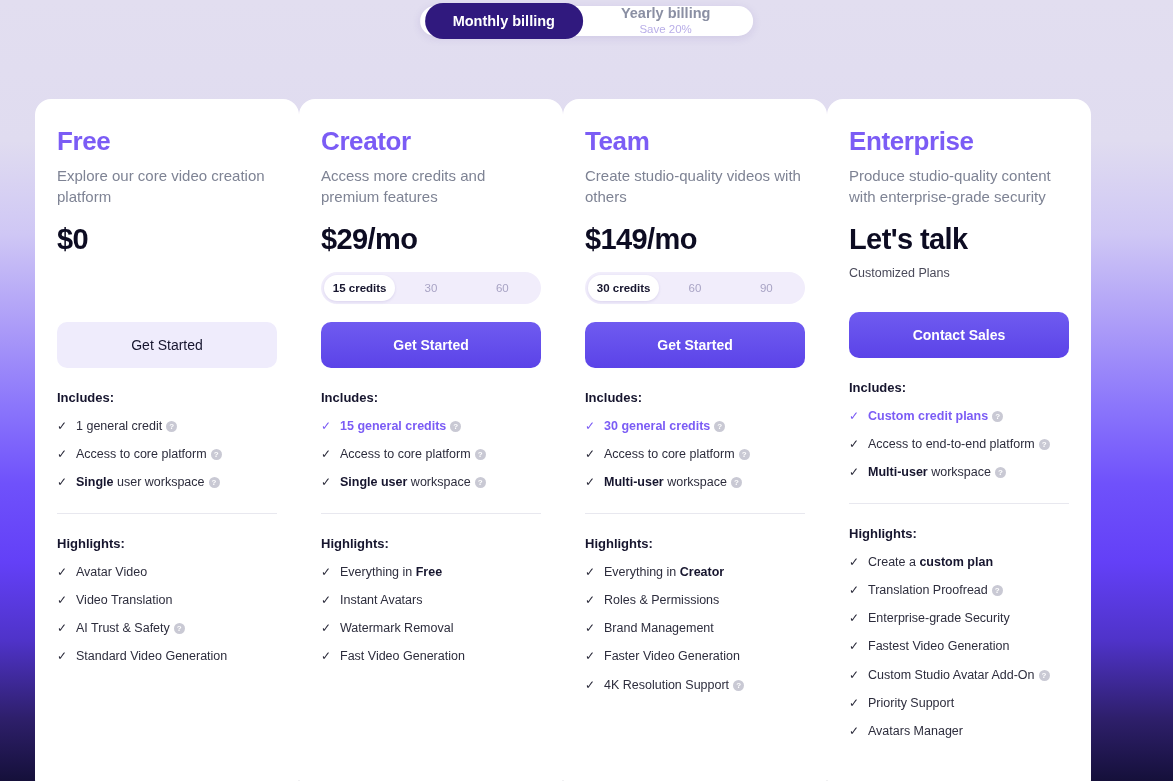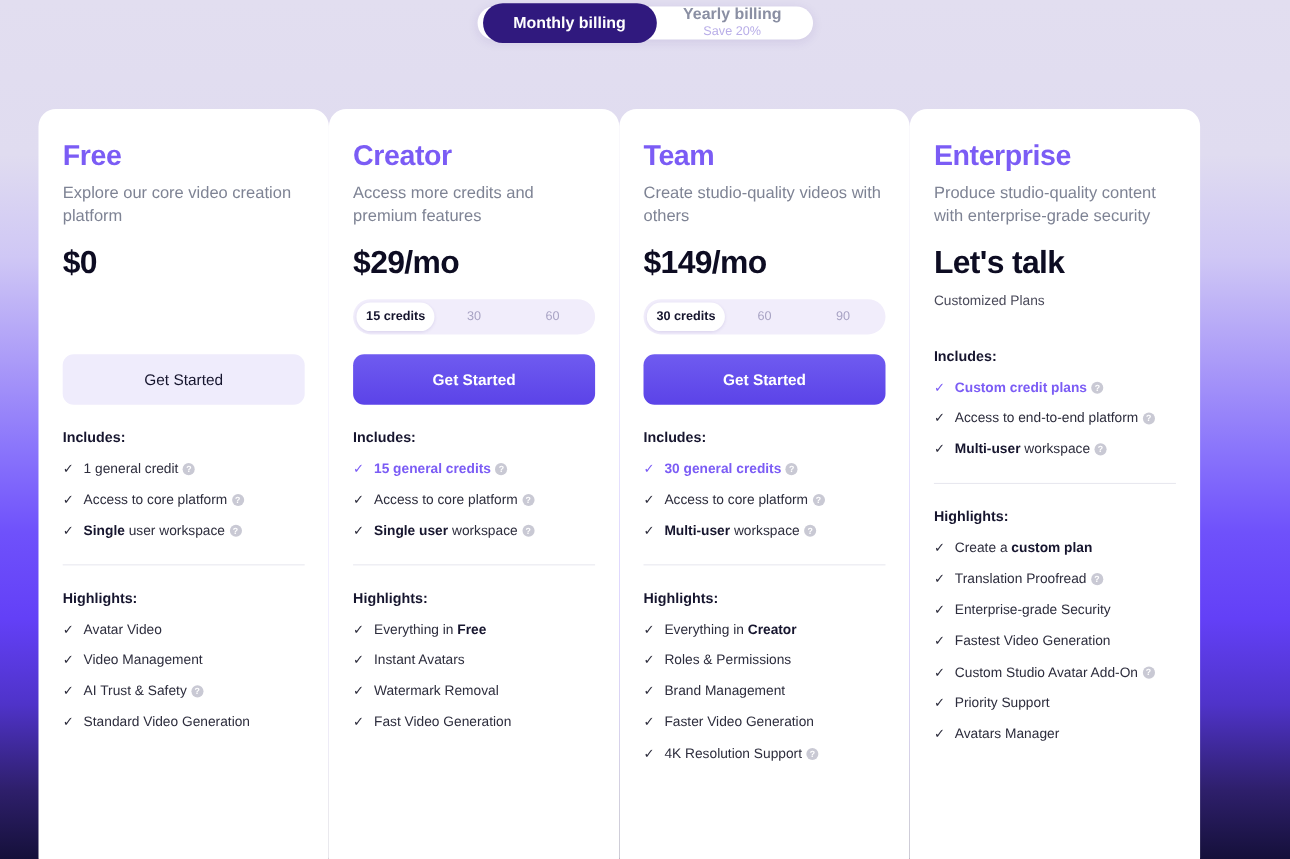--- a/index.html
+++ b/index.html
@@ -38,21 +38,21 @@
     display: flex;
     align-items: center;
     box-shadow: 0 2px 10px rgba(60,30,140,0.10);
     height: 30px;
   }
   .toggle-opt {
     border: none;
     background: transparent;
     border-radius: 22px;
     height: 36px;
-    padding: 0 24px;
+    padding: 0 38px;
     display: flex;
     flex-direction: column;
     align-items: center;
     justify-content: center;
     cursor: pointer;
     font-family: "Liberation Sans", sans-serif;
   }
   .toggle-opt.active {
     background: #30197e;
     padding: 0 28px;
@@ -262,21 +262,21 @@
         <span class="feat-txt"><b>Single</b> user workspace<span class="info">?</span></span>
       </div>
       <div class="divider"></div>
       <div class="sec-title">Highlights:</div>
       <div class="feat">
         <span class="check">✓</span>
         <span class="feat-txt">Avatar Video</span>
       </div>
       <div class="feat">
         <span class="check">✓</span>
-        <span class="feat-txt">Video Management</span>
+        <span class="feat-txt">Video Translation</span>
       </div>
       <div class="feat">
         <span class="check">✓</span>
         <span class="feat-txt">AI Trust &amp; Safety<span class="info">?</span></span>
       </div>
       <div class="feat">
         <span class="check">✓</span>
         <span class="feat-txt">Standard Video Generation</span>
       </div>
     </div>
@@ -367,20 +367,21 @@
         <span class="check">✓</span>
         <span class="feat-txt">4K Resolution Support<span class="info">?</span></span>
       </div>
     </div>
     <div class="card">
       <div class="plan-name">Enterprise</div>
       <div class="plan-desc">Produce studio-quality content with enterprise-grade security</div>
       <div class="plan-price">Let's talk</div>
       <div class="price-sub">Customized Plans</div>
       <div style="height:14px"></div>
+      <button class="cta primary">Contact Sales</button>
       <div class="sec-title">Includes:</div>
       <div class="feat">
         <span class="check purple">✓</span>
         <span class="feat-txt accent">Custom credit plans<span class="info">?</span></span>
       </div>
       <div class="feat">
         <span class="check">✓</span>
         <span class="feat-txt">Access to end-to-end platform<span class="info">?</span></span>
       </div>
       <div class="feat">

